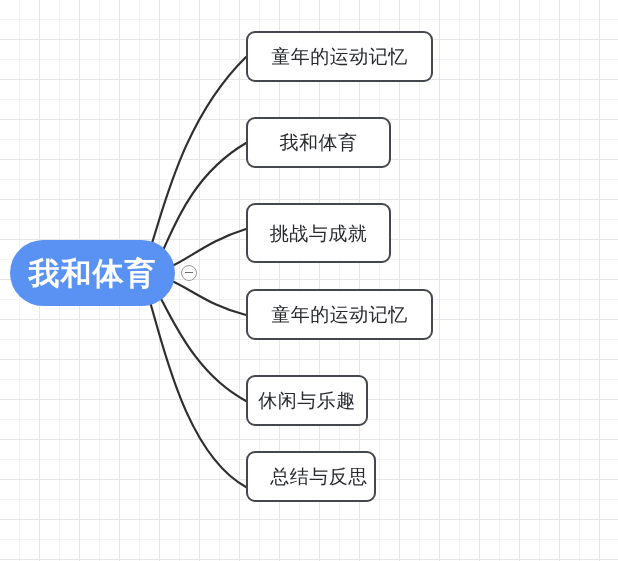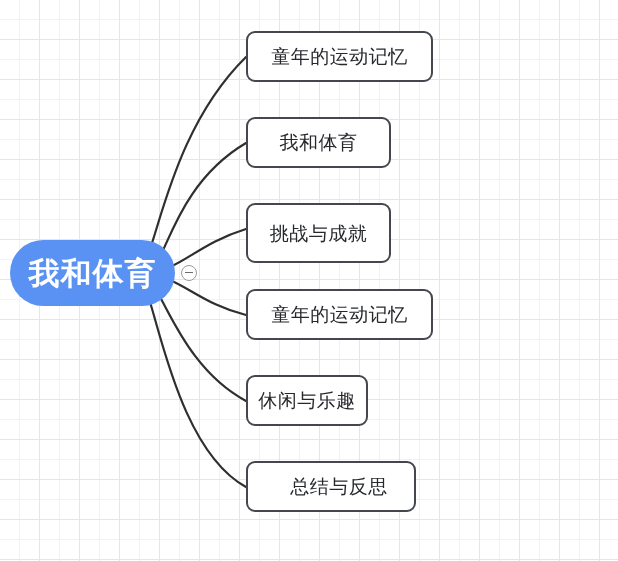--- a/index.html
+++ b/index.html
@@ -139,18 +139,18 @@
       </div>
       <div class="topic-node" style="left: 246px; top: 203px; width: 145px; height: 60px;">
         <span class="topic-label">挑战与成就</span>
       </div>
       <div class="topic-node" style="left: 246px; top: 289px; width: 187px; height: 51px;">
         <span class="topic-label">童年的运动记忆</span>
       </div>
       <div class="topic-node" style="left: 246px; top: 375px; width: 122px; height: 51px;">
         <span class="topic-label">休闲与乐趣</span>
       </div>
-      <div class="topic-node" style="left: 246px; top: 461px; width: 170px; height: 51px; padding-left: 16px;">
+      <div class="topic-node" style="left: 246px; top: 451px; width: 130px; height: 51px; padding-left: 16px;">
         <span class="topic-label">总结与反思</span>
       </div>
     </div>
 
 </div>
 
 </body></html>

